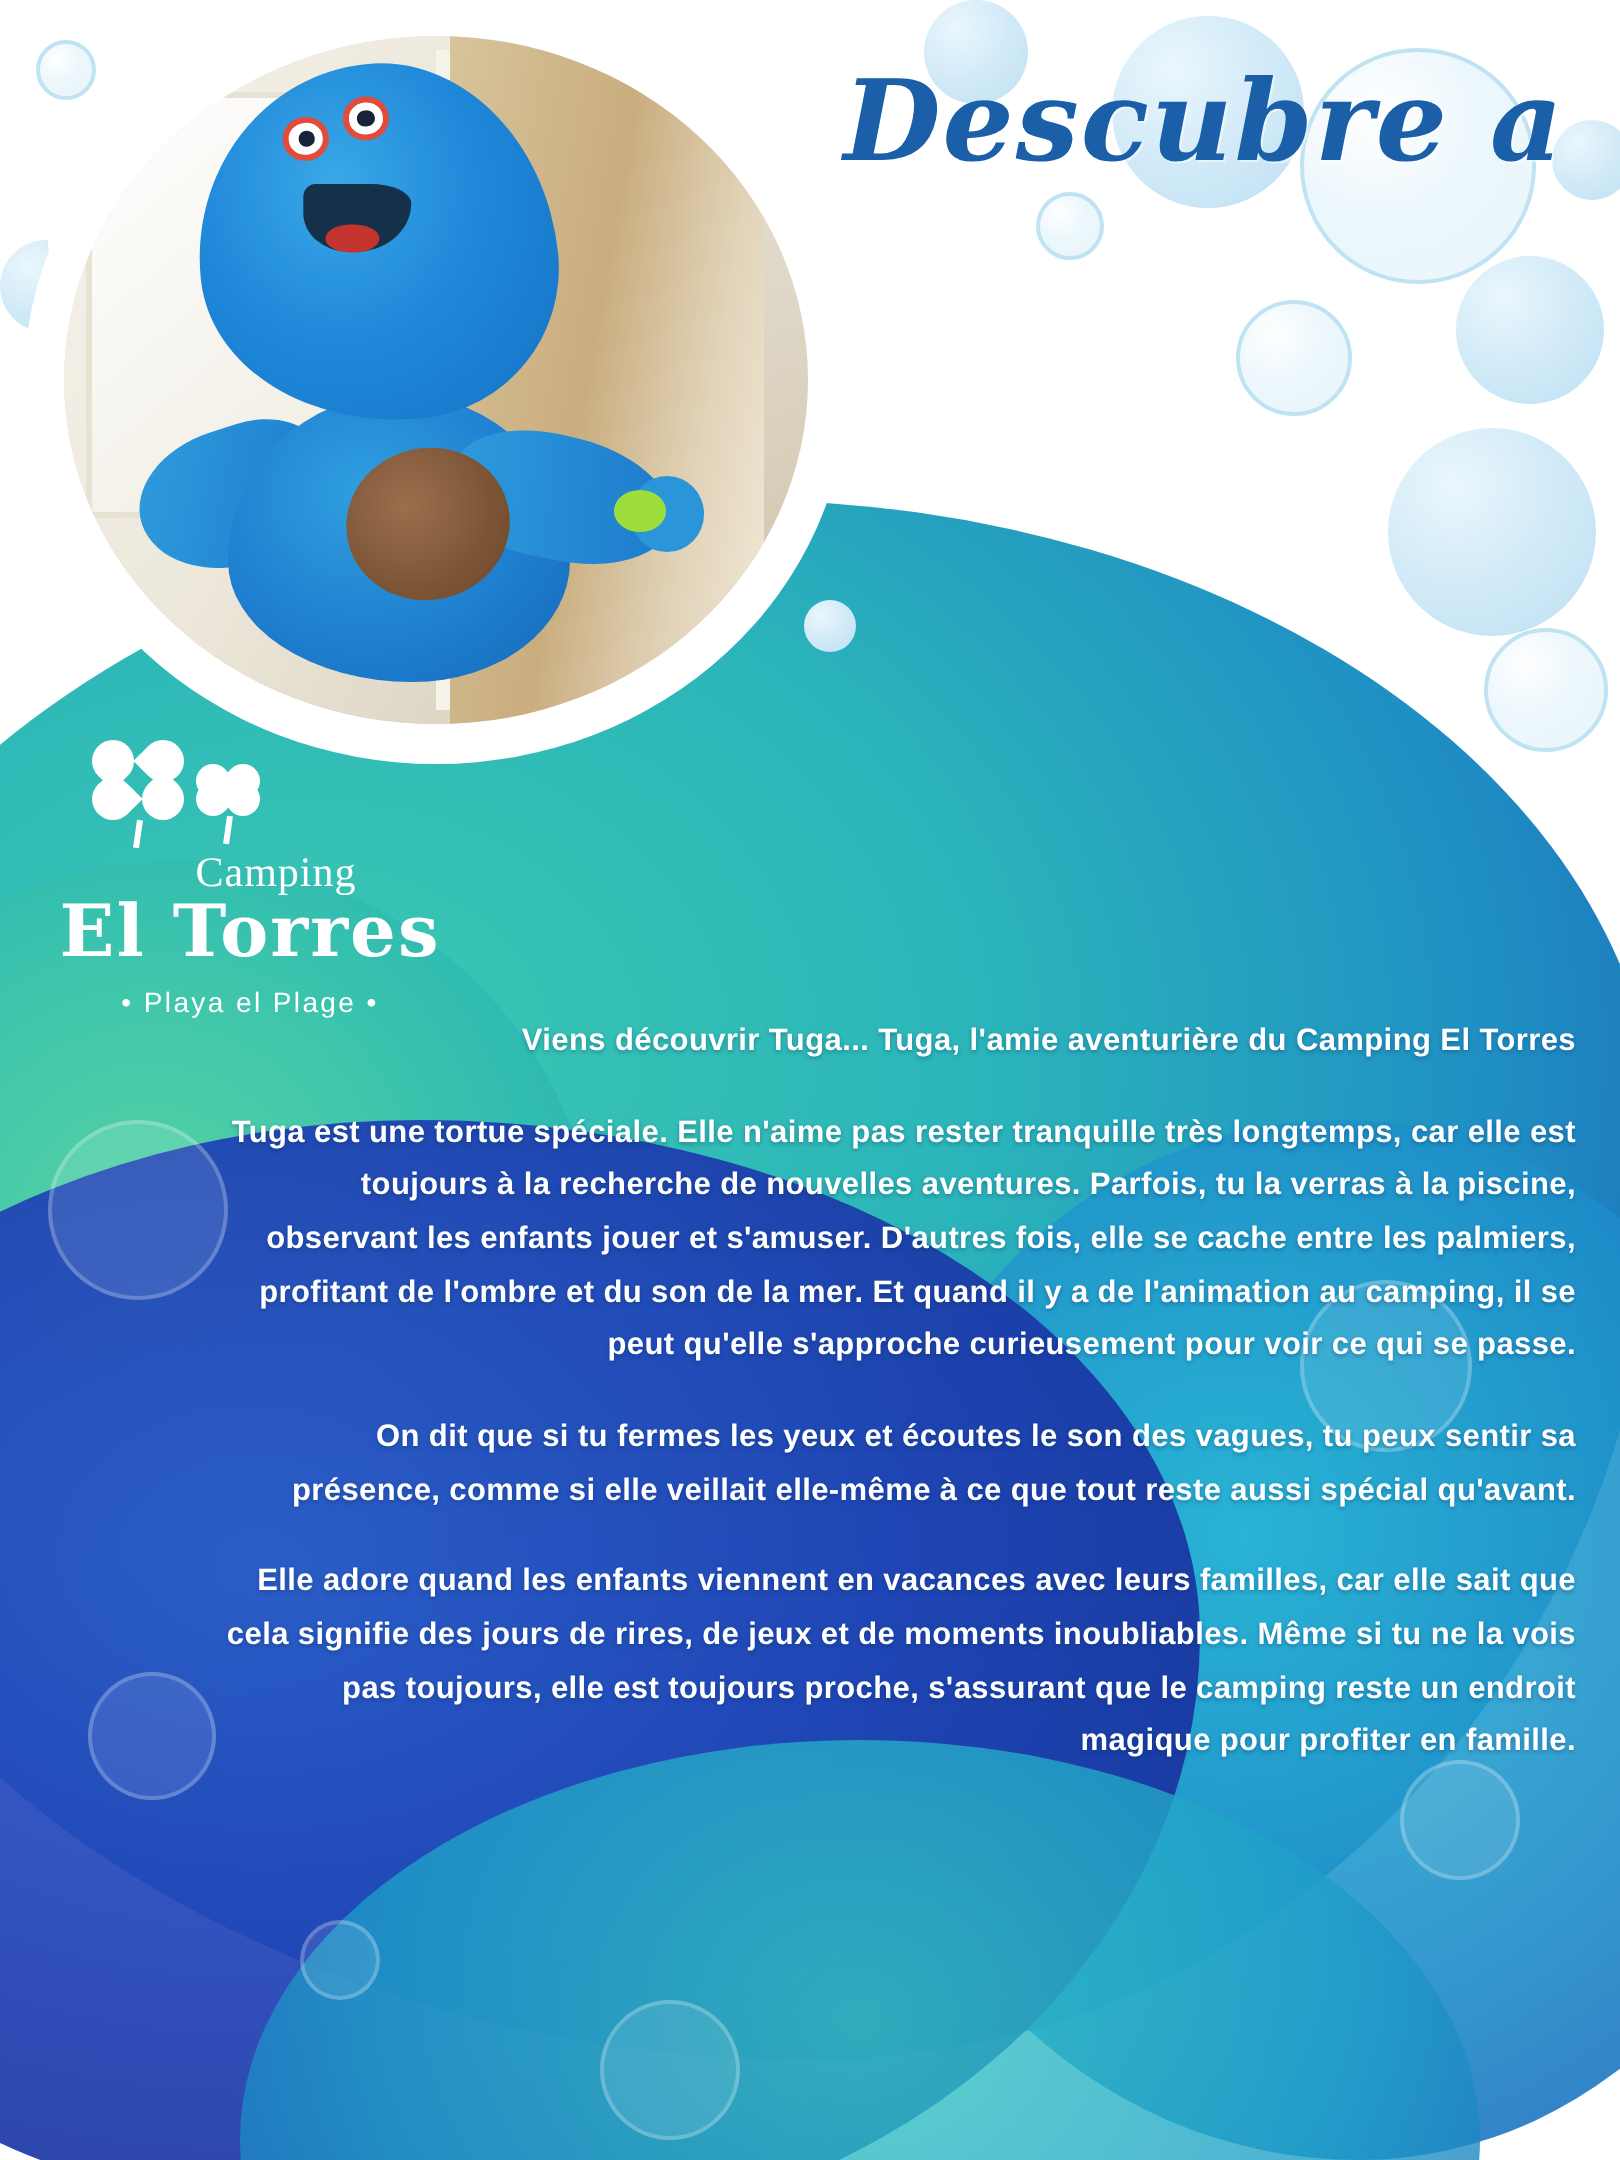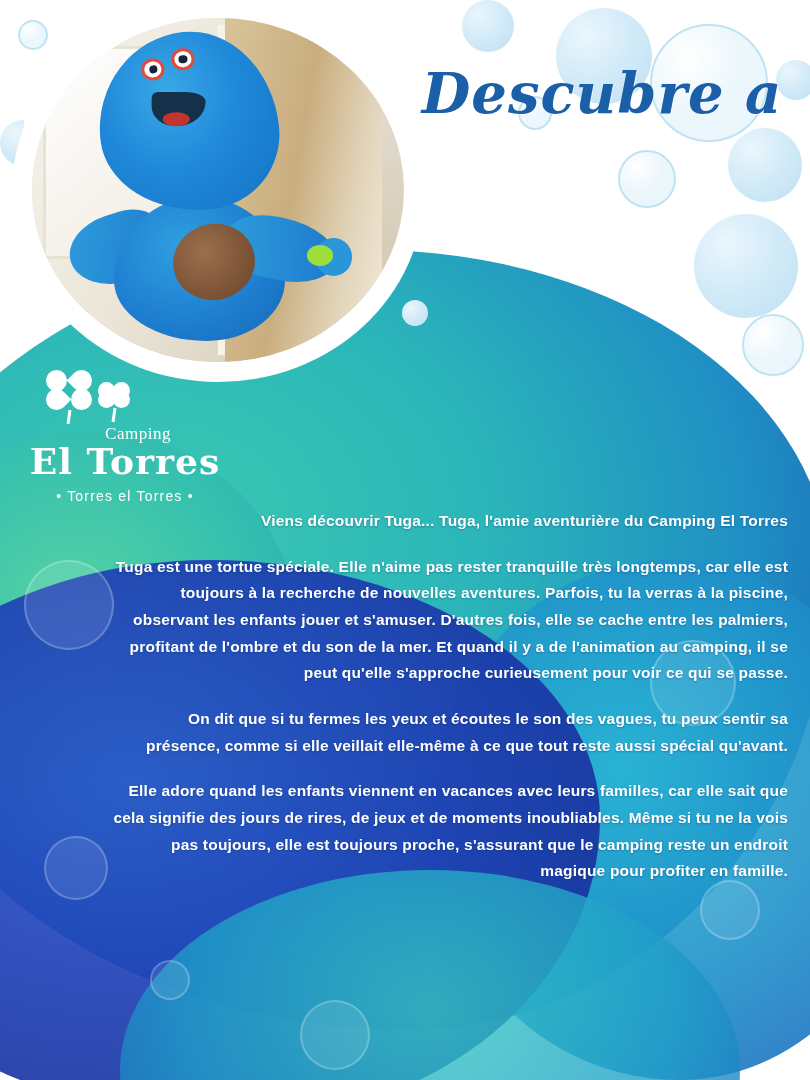--- a/index.html
+++ b/index.html
@@ -188,21 +188,21 @@
     transform: rotate(6deg);
   }
   .t-green {
     position: absolute; left: 74%; top: 66%; width: 7%; height: 6%;
     background: #9ede3c; border-radius: 50%;
   }
 
   
   .headline {
     position: absolute;
-    left: 404px; top: 64px;
+    left: 404px; top: 32px;
     width: 396px;
     text-align: center;
     color: #1a5fa8;
     font-family: "DejaVu Serif", serif;
     font-style: italic;
     font-weight: 700;
     letter-spacing: 1px;
     text-shadow: 1px 1px 0 rgba(255,255,255,.5);
   }
   .headline .line1 { font-size: 56px; line-height: 1.05; }
@@ -231,21 +231,21 @@
   .clover span:nth-child(1) { left: 0;   top: 0;   transform: rotate(-45deg); }
   .clover span:nth-child(2) { right: 0;  top: 0;   transform: rotate(45deg); }
   .clover span:nth-child(3) { left: 0;   bottom: 6px; transform: rotate(-135deg); }
   .clover span:nth-child(4) { right: 0;  bottom: 6px; transform: rotate(135deg); }
   .clover i {
     position: absolute; left: 50%; bottom: -8px;
     width: 3px; height: 14px; background: #ffffff;
     transform: translateX(-50%) rotate(8deg);
   }
   .logo-camping {
-    font-size: 17px; letter-spacing: .5px; margin-left: 26px;
+    font-size: 21px; letter-spacing: .5px; margin-left: 26px;
     font-family: "Liberation Serif", serif;
   }
   .logo-name {
     font-family: "DejaVu Serif", serif;
     font-size: 36px; font-weight: 700; letter-spacing: 1px;
     margin-top: -4px;
   }
   .logo-sub {
     font-size: 14px; letter-spacing: 1.2px; margin-top: 6px;
     font-family: "Liberation Sans", sans-serif;
@@ -361,21 +361,21 @@
       <div class="clover small">
         <span></span>
           <span></span>
           <span></span>
           <span></span>
           <i></i>
       </div>
     </div>
     <div class="logo-camping">Camping</div>
     <div class="logo-name">El Torres</div>
-    <div class="logo-sub">• Torres el Torres •</div>
+    <div class="logo-sub">• Playa el Plage •</div>
   </div>
 
   <div class="body-copy">
     <p>Viens découvrir Tuga... Tuga, l'amie aventurière du Camping El Torres</p>
     <p>Tuga est une tortue spéciale. Elle n'aime pas rester tranquille très longtemps, car elle est toujours à la recherche de nouvelles aventures. Parfois, tu la verras à la piscine, observant les enfants jouer et s'amuser. D'autres fois, elle se cache entre les palmiers, profitant de l'ombre et du son de la mer. Et quand il y a de l'animation au camping, il se peut qu'elle s'approche curieusement pour voir ce qui se passe.</p>
     <p>On dit que si tu fermes les yeux et écoutes le son des vagues, tu peux sentir sa présence, comme si elle veillait elle-même à ce que tout reste aussi spécial qu'avant.</p>
     <p>Elle adore quand les enfants viennent en vacances avec leurs familles, car elle sait que cela signifie des jours de rires, de jeux et de moments inoubliables. Même si tu ne la vois pas toujours, elle est toujours proche, s'assurant que le camping reste un endroit magique pour profiter en famille.</p>
   </div>
 
 </div>

